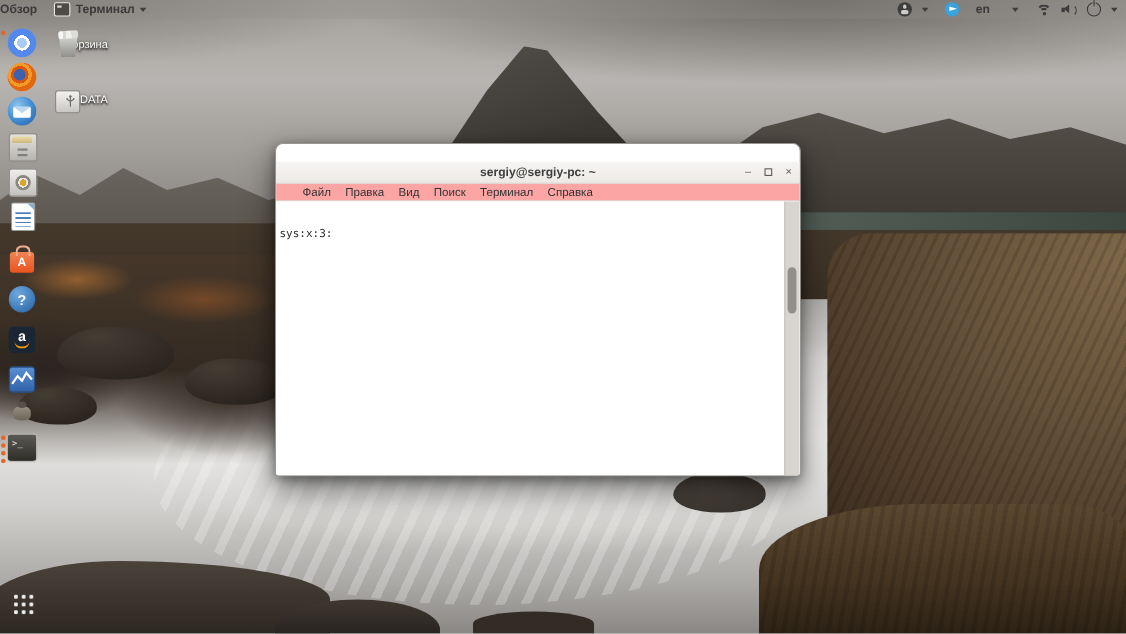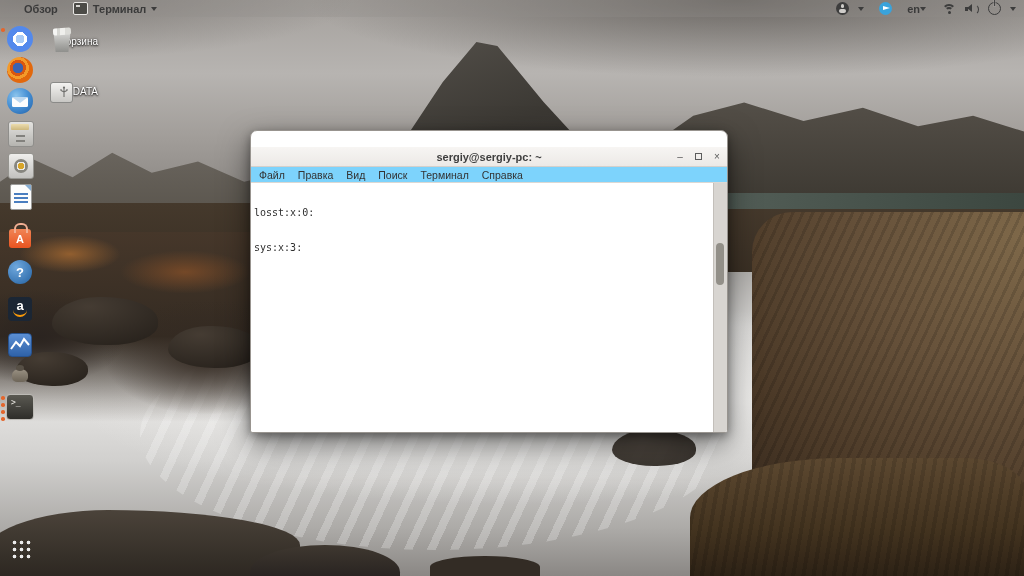--- a/index.html
+++ b/index.html
@@ -59,37 +59,37 @@
     background:
     repeating-linear-gradient(100deg, rgba(0,0,0,.12) 0 4px, transparent 4px 10px),
     linear-gradient(180deg,#5c4830 0%,#43331f 60%,#2c2115 100%);}
   .br-mid{left:430px;top:556px;width:110px;height:22px;border-radius:50% 50% 0 0;
     background:#332c25;}
 
   
   #topbar{position:absolute;left:0;top:0;width:1024px;height:17px;z-index:40;
     background:rgba(146,143,140,.30);display:flex;align-items:center;
     color:#3a3a3a;font-size:11px;font-weight:700;}
-  .tb-left{display:flex;align-items:center;gap:15px;padding-left:24px;}
+  .tb-left{display:flex;align-items:center;gap:15px;padding-left:0;}
   .appmenu{display:flex;align-items:center;gap:5px;}
   .mini-term{display:inline-block;width:13px;height:11px;background:#4c4b47;
     border:1px solid #e9e7e4;border-radius:2px;position:relative;}
   .mini-term::before{content:"";position:absolute;left:2px;top:2px;width:4px;height:1.5px;background:#d8d6d2;}
   .caret{display:inline-block;width:0;height:0;border-left:3.5px solid transparent;
     border-right:3.5px solid transparent;border-top:4px solid #3c3c3c;}
   .tb-clock{position:absolute;left:0;right:0;text-align:center;pointer-events:none;}
   .tb-right{position:absolute;right:8px;top:0;height:17px;display:flex;align-items:center;gap:9px;}
   .tb-ico{position:relative;display:inline-block;}
   .icon-a11y{width:13px;height:13px;border-radius:50%;background:#3d3d3d;}
   .icon-a11y::before{content:"";position:absolute;left:4.7px;top:2px;width:3.6px;height:3.6px;border-radius:50%;background:#cfcdca;}
   .icon-a11y::after{content:"";position:absolute;left:3px;top:7px;width:7px;height:3.5px;border-radius:2px;background:#cfcdca;}
   .icon-telegram{width:13px;height:13px;border-radius:50%;background:#3aa3db;margin-left:6px;margin-right:6px;}
   .icon-telegram::before{content:"";position:absolute;left:3.5px;top:4px;
     border-left:7px solid #fff;border-top:2.6px solid transparent;border-bottom:2.6px solid transparent;}
-  .kb{display:flex;align-items:center;gap:0;margin-right:7px;}
+  .kb{display:flex;align-items:center;gap:20px;margin-right:7px;}
   .icon-wifi{width:14px;height:12px;}
   .icon-wifi i{position:absolute;border:2px solid transparent;border-top-color:#3c3c3c;border-radius:50%;}
   .icon-wifi .w1{left:0;top:1px;width:10px;height:10px;}
   .icon-wifi .w2{left:3px;top:4px;width:4px;height:4px;}
   .icon-wifi .w3{left:5.6px;top:8px;width:3px;height:3px;background:#3c3c3c;border:0;border-radius:50%;}
   .icon-vol{width:14px;height:12px;}
   .icon-vol::before{content:"";position:absolute;left:0;top:4px;width:3px;height:4.5px;background:#3c3c3c;}
   .icon-vol::after{content:"";position:absolute;left:2px;top:1.5px;
     border-right:5px solid #3c3c3c;border-top:4.8px solid transparent;border-bottom:4.8px solid transparent;}
   .icon-vol i{position:absolute;left:3px;top:1.5px;width:9px;height:9px;border-radius:50%;
@@ -168,22 +168,22 @@
   #term-win{position:absolute;left:250px;top:130px;width:478px;height:303px;z-index:50;
     border-radius:7px 7px 3px 3px;overflow:hidden;background:#fff;
     border:1px solid #98948f;box-sizing:border-box;
     box-shadow:0 12px 30px rgba(0,0,0,.5),0 3px 10px rgba(0,0,0,.35);}
   #titlebar{position:relative;height:19px;background:linear-gradient(180deg,#f7f5f3,#ece9e6);
     border-bottom:1px solid #d4d0cb;display:flex;align-items:center;justify-content:center;margin-top:16px;}
   #title{font-size:11px;font-weight:700;color:#3e3e3e;}
   #win-controls{position:absolute;right:5px;top:0;height:100%;display:flex;align-items:center;gap:10px;}
   .wbtn{color:#5c5c5c;font-size:10px;line-height:10px;width:10px;text-align:center;cursor:default;}
   .wbtn-max{width:7px;height:7px;border:1px solid #5c5c5c;box-sizing:border-box;}
-  #menubar{height:15px;background:#7dd3fc;border-bottom:1px solid #dcd8d3;
-    display:flex;align-items:center;gap:13px;padding-left:8px;font-size:10.5px;color:#333;}
+  #menubar{height:15px;background:#fca5a5;border-bottom:1px solid #dcd8d3;
+    display:flex;align-items:center;gap:13px;padding-left:24px;font-size:10.5px;color:#333;}
   .menu-item{cursor:default;}
   #term-content{position:relative;height:268px;background:#fff;
     font-family:"DejaVu Sans Mono",monospace;font-size:10px;line-height:11.65px;
     color:#2f2f2f;padding:1px 16px 0 3px;white-space:pre;overflow:hidden;}
   .green{color:#67a62c;font-weight:700;}
   .cmd{margin-left:6px;}
   #v-scrollbar{position:absolute;right:0;top:0;bottom:0;width:13px;background:#d8d5d1;border-left:1px solid #c3bfba;}
   #v-thumb{position:absolute;left:2px;width:8px;top:60px;height:42px;background:#928f88;border-radius:4px;}
 </style>
 </head>
@@ -324,21 +324,20 @@
     </div>
     <div id="menubar">
       <span class="menu-item">Файл</span>
       <span class="menu-item">Правка</span>
       <span class="menu-item">Вид</span>
       <span class="menu-item">Поиск</span>
       <span class="menu-item">Терминал</span>
       <span class="menu-item">Справка</span>
     </div>
     <div id="term-content">
-      <div class="term-line">losst:x:0:</div>
       <div class="term-line">sys:x:3:</div>
       
       
       
       
       
       
       
       
       

